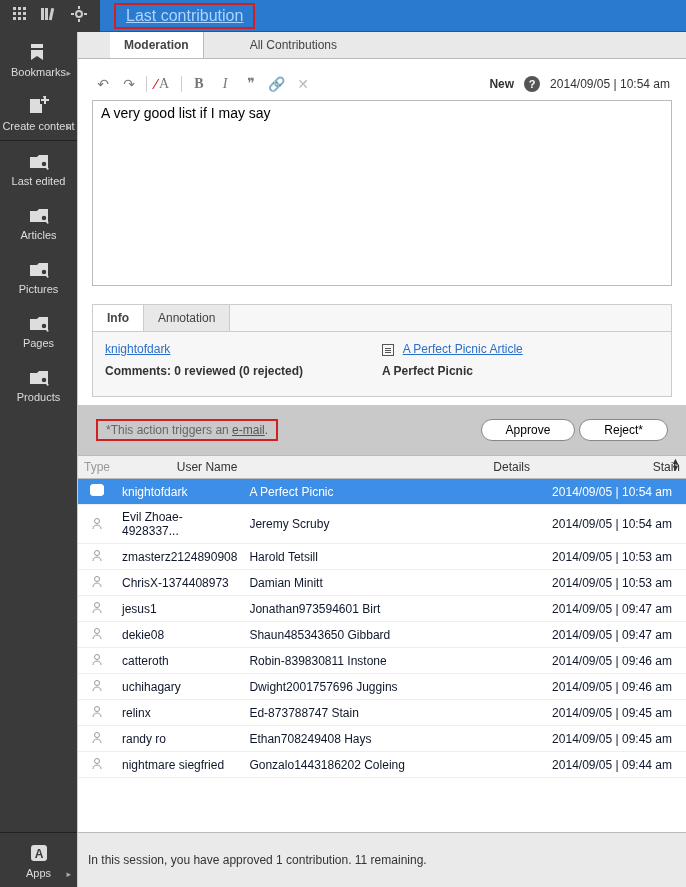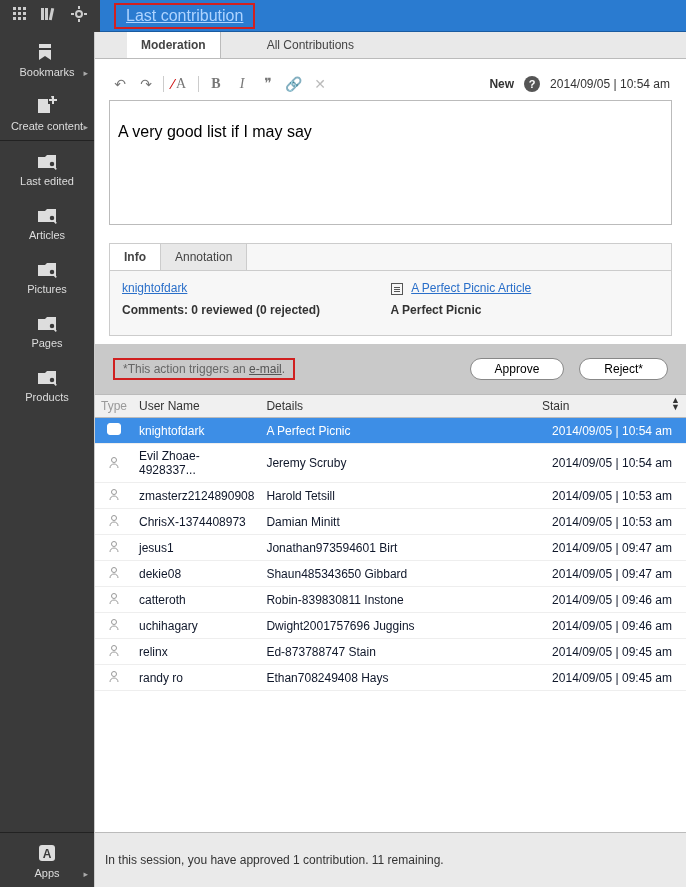--- a/index.html
+++ b/index.html
@@ -5,63 +5,63 @@
 * { margin: 0; padding: 0; box-sizing: border-box; font-family: "Segoe UI", Arial, sans-serif; }
 body { width: 686px; height: 887px; background: #fff; overflow: hidden; display: flex; flex-direction: column; }
 
 .topbar { height: 32px; background: #2a7bd0; display: flex; align-items: center; border-bottom: 1px solid #1a5ba0; }
 .topbar-icons { width: 100px; height: 32px; background: #3a3a3a; display: flex; align-items: center; justify-content: space-around; padding: 0 6px; }
 .topbar-icons svg { fill: #ccc; }
 .topbar-tab { margin-left: 14px; padding: 2px 10px; border: 2px solid #d02020; }
 .topbar-tab a { color: #aed4ff; text-decoration: underline; font-size: 16px; }
 
 .main { flex: 1; display: flex; min-height: 0; }
-.toolpane { width: 94px; background: #3a3a3a; color: #ddd; font-size: 11px; display: flex; flex-direction: column; }
+.toolpane { width: 77px; background: #3a3a3a; color: #ddd; font-size: 11px; display: flex; flex-direction: column; }
 .toolpane .tp-item { display: flex; flex-direction: column; align-items: center; padding: 10px 0 8px; position: relative; }
 .toolpane .tp-item svg { fill: #ddd; }
 .toolpane .tp-item .chev { position: absolute; right: 6px; bottom: 8px; color: #aaa; font-size: 9px; }
 .toolpane .tp-label { margin-top: 4px; }
 .toolpane .spacer { flex: 1; }
 .toolpane .sep { height: 1px; background: #222; margin: 0; }
 
 .content { flex: 1; display: flex; flex-direction: column; border-left: 1px solid #ccc; min-height: 0; }
 .tabs { display: flex; background: #e9e9e9; border-bottom: 1px solid #bbb; font-size: 12px; }
 .tabs .tab { padding: 6px 14px; color: #444; cursor: pointer; margin-left: 32px; }
 .tabs .tab.active { background: #fff; font-weight: 600; border-right: 1px solid #bbb; }
 
 .editor-wrap { padding: 12px 14px 8px 14px; }
 .toolbar { display: flex; align-items: center; gap: 8px; padding: 4px 2px 8px 2px; color: #777; font-size: 14px; }
 .toolbar .tbtn { width: 18px; text-align: center; cursor: pointer; }
 .toolbar .divider { width: 1px; height: 16px; background: #ccc; }
 .toolbar-right { margin-left: auto; display: flex; align-items: center; gap: 10px; color: #333; font-size: 12px; }
 .toolbar-right .new { font-weight: 600; }
 .toolbar-right .help { width: 16px; height: 16px; border-radius: 50%; background: #555; color: #fff; display: flex; align-items: center; justify-content: center; font-size: 11px; font-weight: bold; }
-.editor { width: 100%; height: 125px; border: 1px solid #bbb; background: #fff; padding: 22px 8px; font-size: 16px; resize: none; outline: none; }
+.editor { width: 100%; height: 186px; border: 1px solid #bbb; background: #fff; padding: 4px 8px; font-size: 14px; resize: none; outline: none; }
 
 .info-panel { margin-top: 14px; border: 1px solid #ccc; background: #f7f7f7; }
 .info-tabs { display: flex; border-bottom: 1px solid #ccc; font-size: 12px; }
 .info-tabs .itab { padding: 6px 14px; cursor: pointer; color: #444; background:#e8e8e8; border-right:1px solid #ccc;}
 .info-tabs .itab.active { background: #fff; font-weight: 600;}
 .info-body { display: flex; padding: 10px 12px 18px 12px; font-size: 12px; color: #333; }
 .info-col { flex: 1; }
 .info-col a { color: #2a6fc9; text-decoration: underline; }
 .info-line2 { margin-top: 8px; font-weight: bold; }
 .doc-ico { display:inline-block; width:12px; height:12px; border:1px solid #555; margin-right:6px; vertical-align:middle; position:relative;}
 .doc-ico:before{content:"";position:absolute;left:2px;right:2px;top:3px;height:1px;background:#555;box-shadow:0 2px 0 #555,0 4px 0 #555;}
 
 .action-bar { background: #c9c9c9; padding: 14px 18px; display: flex; align-items: center; }
 .trigger-box { border: 2px solid #d02020; padding: 2px 8px; font-size: 12px; color: #666; }
 .trigger-box .star{color:#666;}
 .trigger-box .em { text-decoration: underline; color:#555;}
-.action-btns { margin-left: auto; display: flex; gap: 15px; }
+.action-btns { margin-left: auto; display: flex; gap: 4px; }
 .pill { border: 1px solid #888; background: #fff; border-radius: 12px; padding: 3px 24px; font-size: 12px; cursor: pointer; }
 
 .grid { flex: 1; overflow: auto; border-top: 1px solid #bbb; }
 table { width: 100%; border-collapse: collapse; font-size: 12px; }
-thead th { text-align: left; background: #f0f0f0; border-bottom: 1px solid #bbb; padding: 4px 6px; font-weight: 400; color: #333; }
+thead th { text-align: right; background: #f0f0f0; border-bottom: 1px solid #bbb; padding: 4px 6px; font-weight: 400; color: #333; }
 thead th.date { position: relative; }
 thead th.date .sort { position: absolute; right: 6px; top: 2px; font-size: 9px; color: #333; line-height: 7px; }
 tbody td { padding: 5px 6px; border-bottom: 1px solid #eee; color: #0f172a; }
 tbody tr.sel td { background: #3d8ee6; color: #fff; }
 .ico-cell { width: 28px; text-align: center; color: #999; }
 .person { display:inline-block; width:12px; height:12px; }
 .bubble { display:inline-block; width:14px; height:12px; border:1px solid #888; border-radius:3px; background:#fff; position:relative;}
 .bubble:after{content:"";position:absolute;left:3px;bottom:-4px;border:3px solid transparent;border-top-color:#888;}
 tbody tr.sel .bubble{border-color:#fff;}
 tbody tr.sel .bubble:after{border-top-color:#fff;}
@@ -321,19 +321,28 @@
             </tr>
             <tr>
               <td class="ico-cell"><svg class="person" viewBox="0 0 12 12">
                   <circle cx="6" cy="4" r="2.5" fill="none" stroke="#999" stroke-width="1"></circle>
                   <path d="M2 12c0-2.5 1.8-4 4-4s4 1.5 4 4" fill="none" stroke="#999" stroke-width="1"></path>
                 </svg></td>
               <td>randy ro</td>
               <td>Ethan708249408 Hays</td>
               <td class="date">2014/09/05 | 09:45 am</td>
             </tr>
+            <tr>
+              <td class="ico-cell"><svg class="person" viewBox="0 0 12 12">
+                  <circle cx="6" cy="4" r="2.5" fill="none" stroke="#999" stroke-width="1"></circle>
+                  <path d="M2 12c0-2.5 1.8-4 4-4s4 1.5 4 4" fill="none" stroke="#999" stroke-width="1"></path>
+                </svg></td>
+              <td>nightmare siegfried</td>
+              <td>Gonzalo1443186202 Coleing</td>
+              <td class="date">2014/09/05 | 09:44 am</td>
+            </tr>
           </tbody>
       </table>
     </div>
 
     <div class="statusbar">In this session, you have approved 1 contribution. 11 remaining.</div>
   </div>
 </div>
 
 </body></html>

